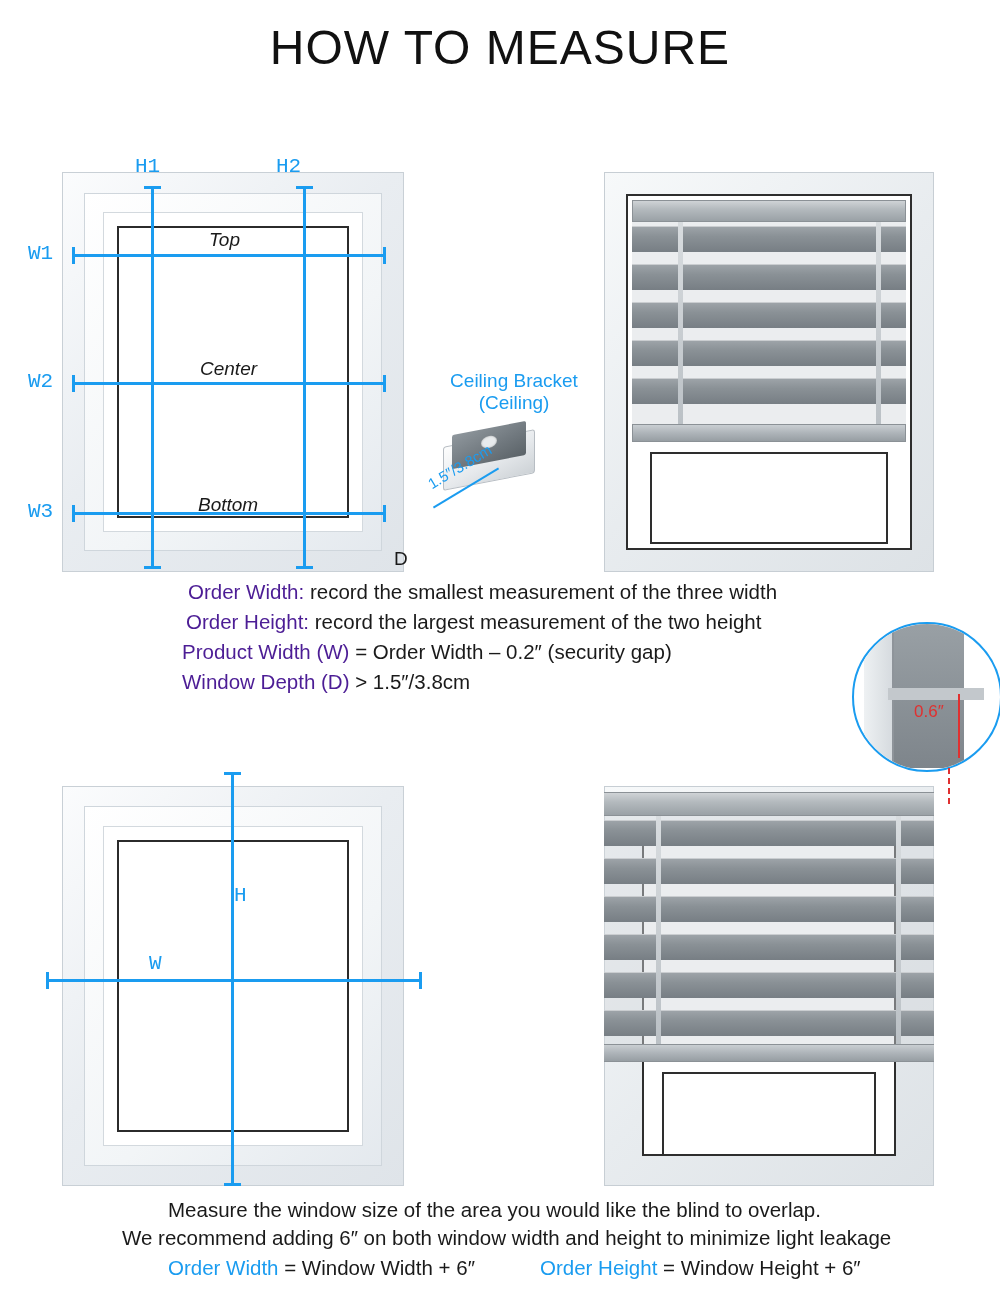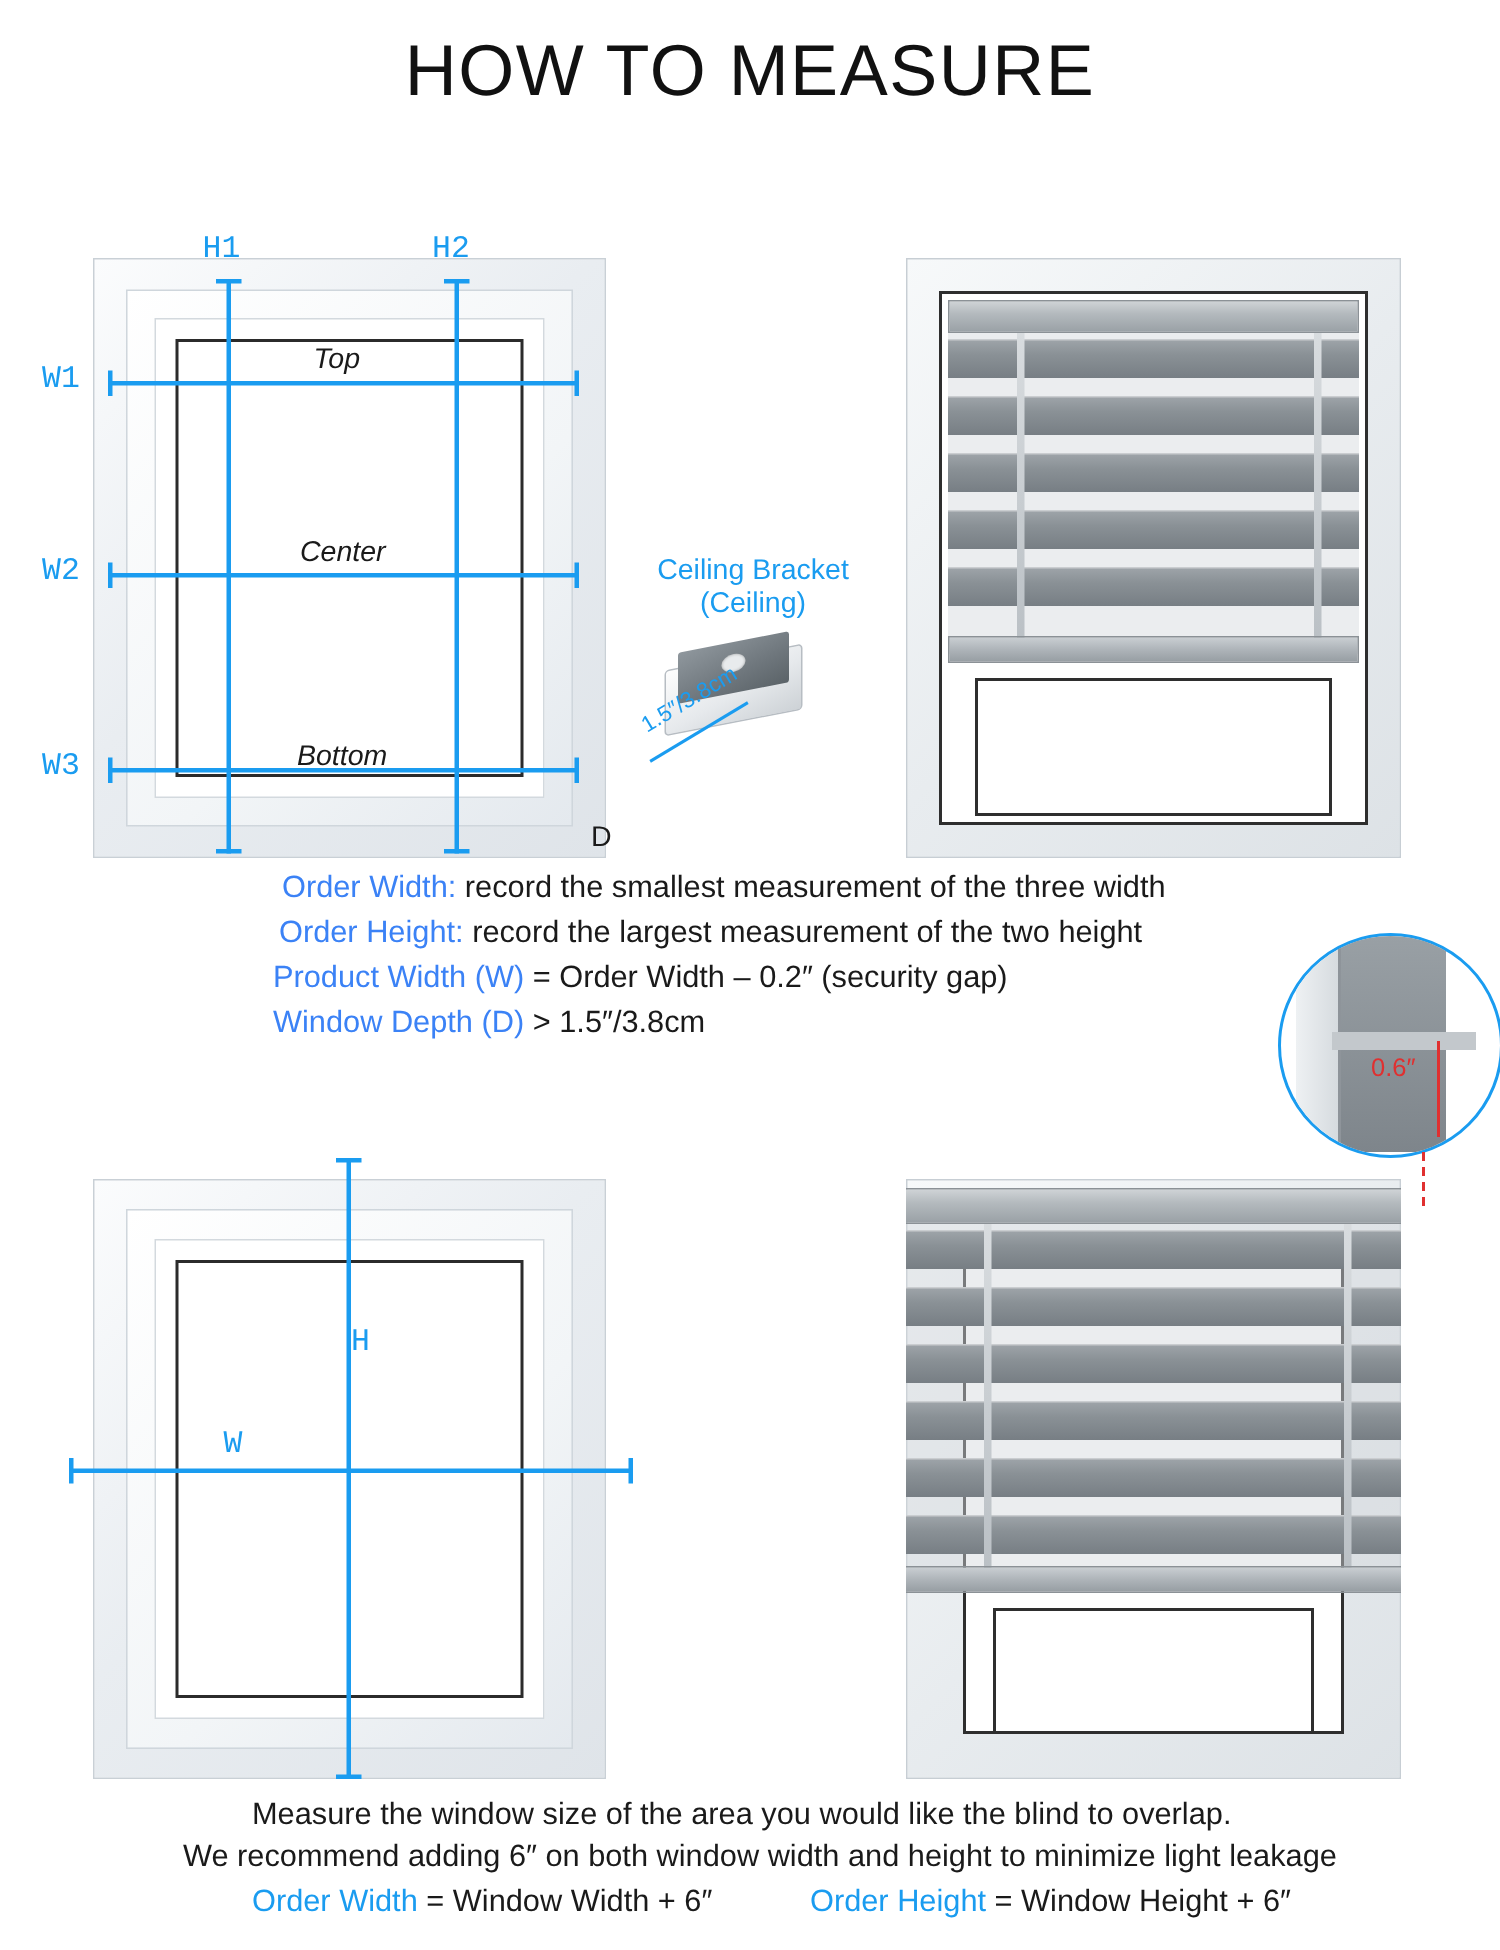--- a/index.html
+++ b/index.html
@@ -112,21 +112,21 @@
     font-style: italic;
   }
 
   
   .note-line {
     position: absolute;
     font-size: 20.5px;
     color: #1a1a1a;
     white-space: nowrap;
   }
-  .note-line .hi { color: #3b82f6; }
+  .note-line .hi { color: #4c1d95; }
 
   .foot-line {
     position: absolute;
     font-size: 20.5px;
     color: #1a1a1a;
     white-space: nowrap;
   }
   .foot-line .hi { color: #1a9cf0; }
 
   
@@ -262,21 +262,21 @@
 
     <div class="mline-v" style="left:151px; top:186px; height:383px;"></div>
     <div class="cap-h" style="left:144px; top:186px;"></div>
     <div class="cap-h" style="left:144px; top:566px;"></div>
 
     <div class="mline-v" style="left:303px; top:186px; height:383px;"></div>
     <div class="cap-h" style="left:296px; top:186px;"></div>
     <div class="cap-h" style="left:296px; top:566px;"></div>
 
     <div class="mlabel" style="left:135px; top:155px;">H1</div>
-    <div class="mlabel" style="left:288px; top:155px;">H2</div>
+    <div class="mlabel" style="left:276px; top:155px;">H2</div>
 
     <div class="mline-h" style="left:72px; top:254px; width:314px;"></div>
     <div class="cap-v" style="left:72px; top:247px;"></div>
     <div class="cap-v" style="left:383px; top:247px;"></div>
 
     <div class="mline-h" style="left:72px; top:382px; width:314px;"></div>
     <div class="cap-v" style="left:72px; top:375px;"></div>
     <div class="cap-v" style="left:383px; top:375px;"></div>
 
     <div class="mline-h" style="left:72px; top:512px; width:314px;"></div>
@@ -288,21 +288,21 @@
     <div class="mlabel" style="left:28px; top:500px;">W3</div>
 
     <div class="blabel" style="left:209px; top:229px;">Top</div>
     <div class="blabel" style="left:200px; top:358px;">Center</div>
     <div class="blabel" style="left:198px; top:494px;">Bottom</div>
 
     <div class="arrowD" style="left:394px; top:548px;">D</div>
   </div>
 
   <div>
-    <div class="bracket-title" style="left:416px; top:370px; width:172px;">
+    <div class="bracket-title" style="left:428px; top:370px; width:172px;">
       <div>Ceiling Bracket</div>
       <div>(Ceiling)</div>
     </div>
     <div class="bracket-body" style="left:443px; top:438px; width:92px; height:44px; border-radius:3px;"></div>
     <div class="bracket-plate" style="left:452px; top:428px; width:74px; height:34px;"></div>
     <div class="bracket-hole" style="left:481px; top:436px;"></div>
     <div class="bracket-dim-line" style="left:428px; top:487px; width:76px;"></div>
     <div class="bracket-dim" style="left:424px; top:458px;">1.5″/3.8cm</div>
   </div>
 

